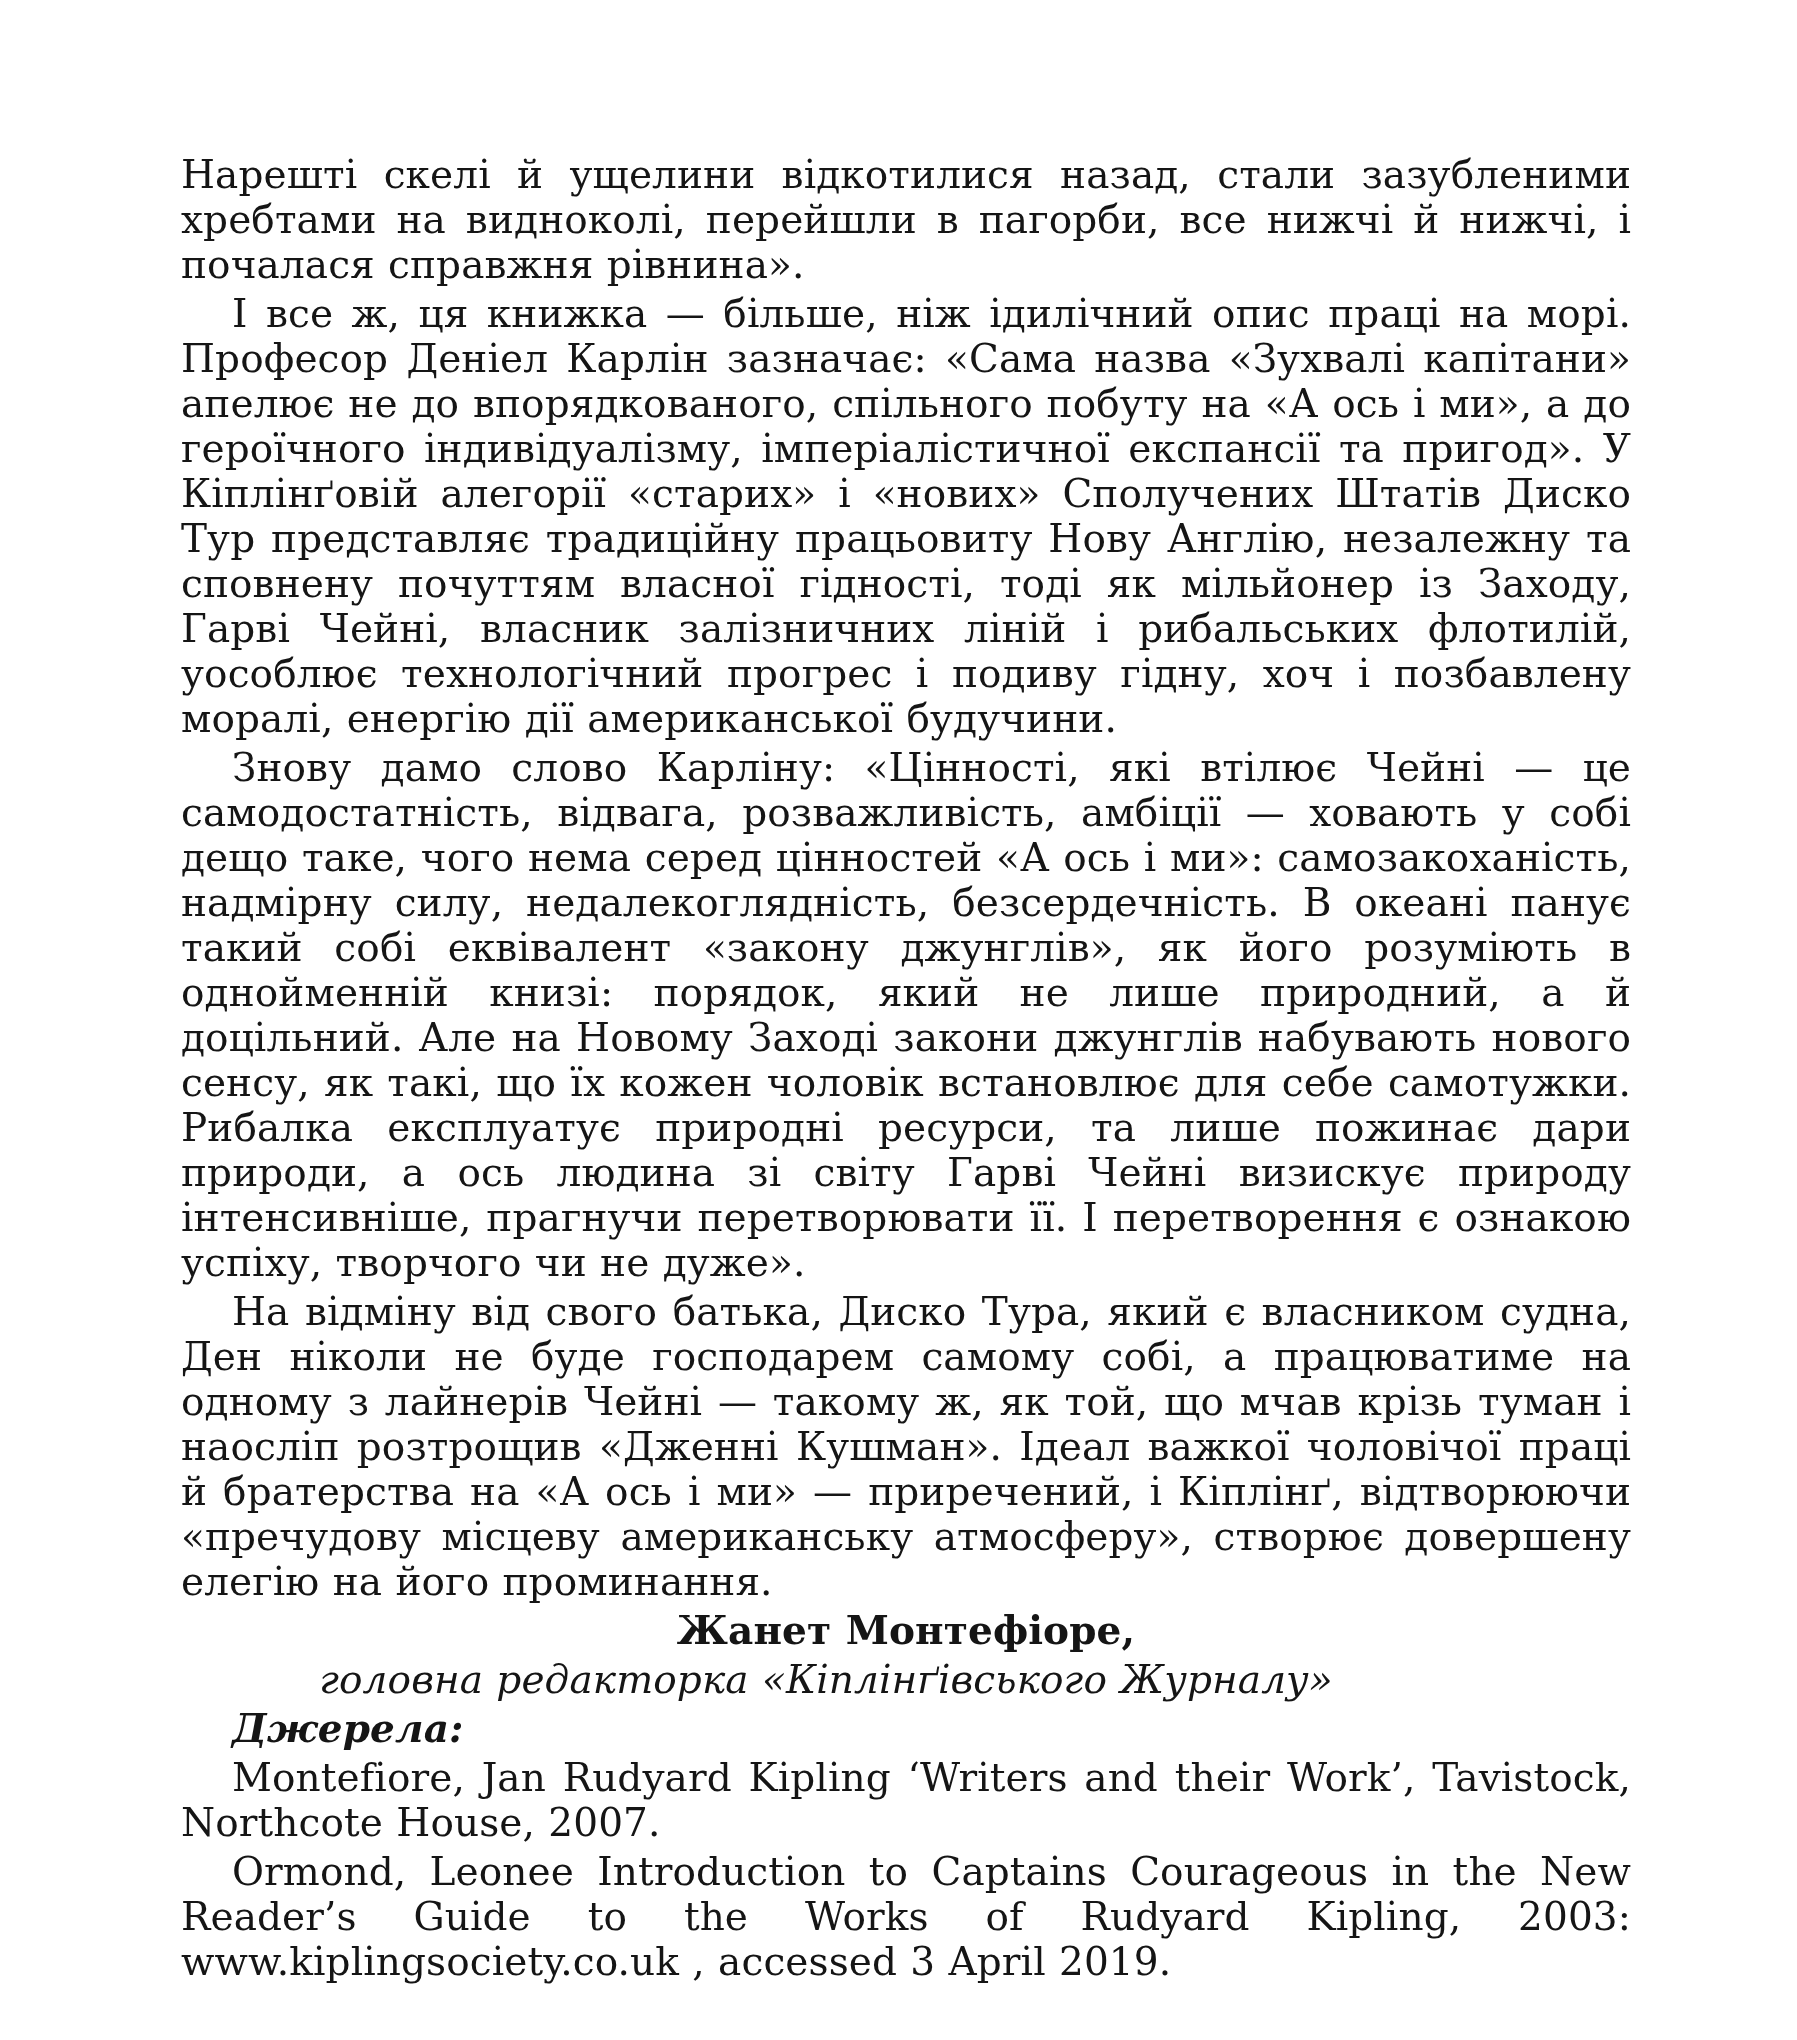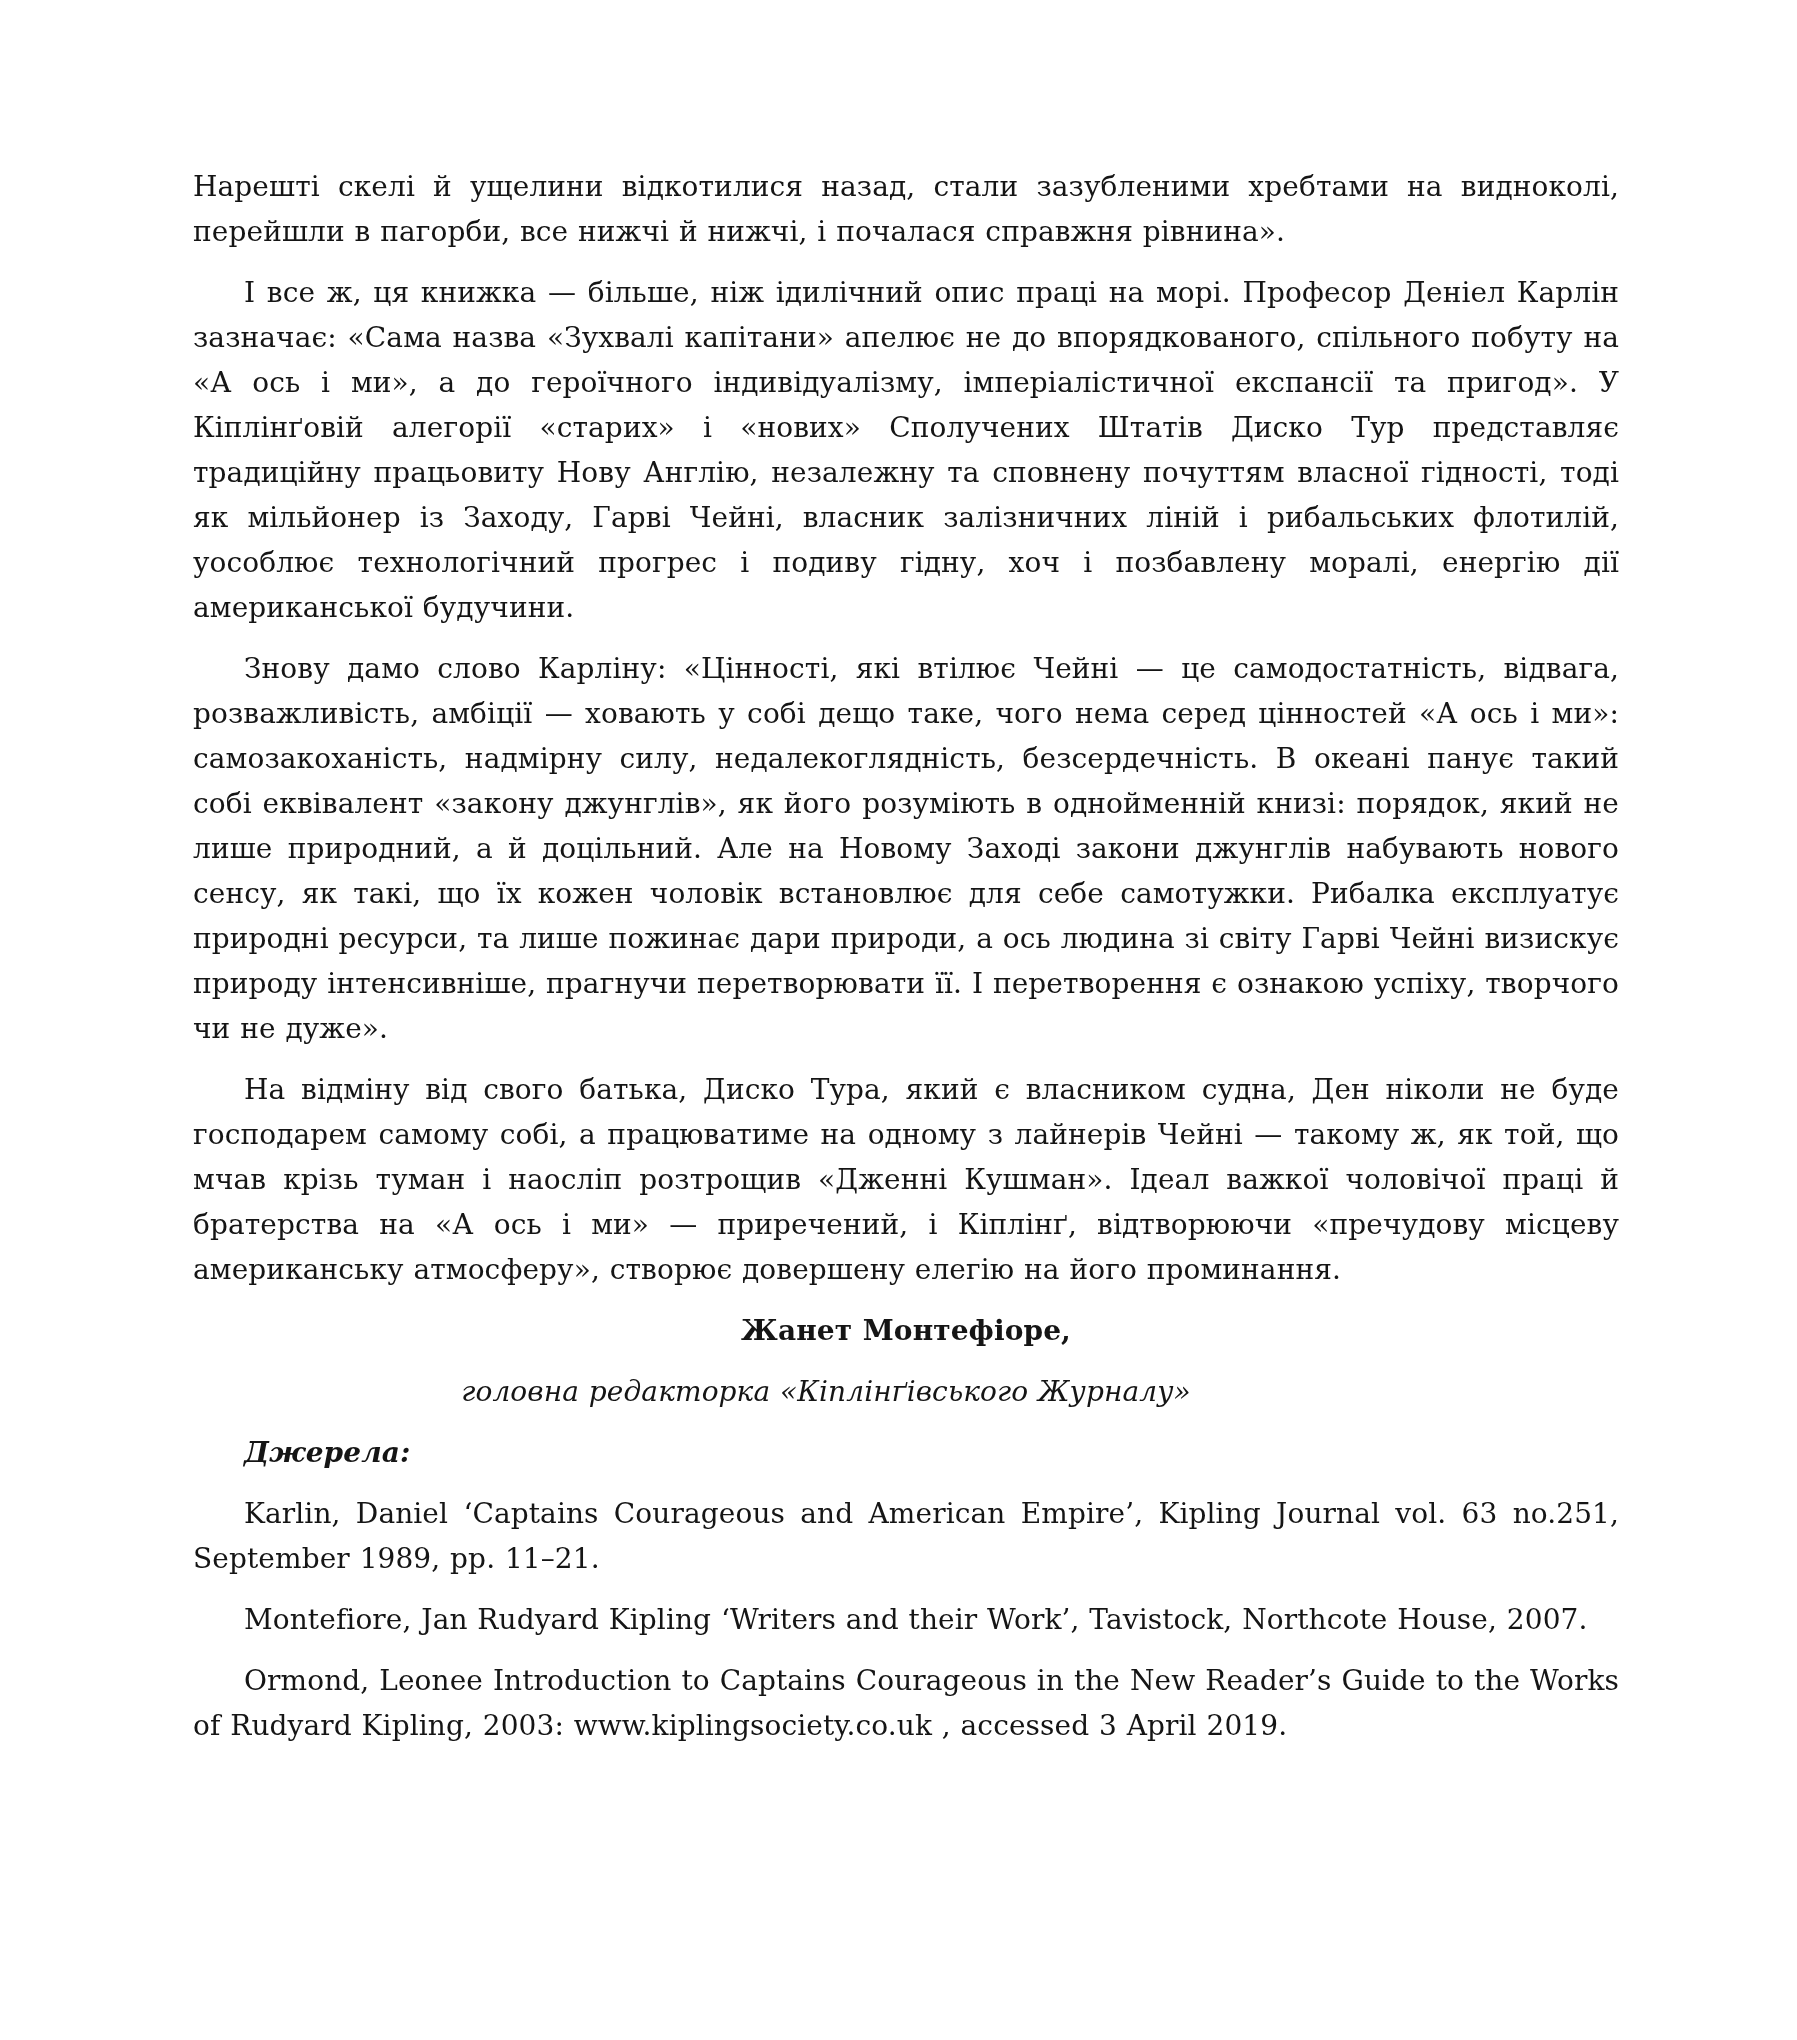--- a/index.html
+++ b/index.html
@@ -14,22 +14,22 @@
     font-family: "DejaVu Serif", "Liberation Serif", serif;
   }
   .page {
     box-sizing: border-box;
     width: 1798px;
     height: 2040px;
     padding: 148px 163px 82px 177px;
     overflow: hidden;
   }
   p {
-    margin: 16px;
-    font-size: 28px;
+    margin: 4px;
+    font-size: 39px;
     line-height: 45px;
     text-align: justify;
     text-indent: 51px;
     letter-spacing: 0.1px;
     word-spacing: 0.8px;
   }
   p.no-indent {
     text-indent: 0;
   }
   .sig-name {
@@ -64,21 +64,20 @@
   <p>Знову дамо слово Карліну: «Цінності, які втілює Чейні — це самодостатність, відвага, розважливість, амбіції — ховають у собі дещо таке, чого нема серед цінностей «А ось і ми»: самозакоханість, надмірну силу, недалекоглядність, безсердечність. В океані панує такий собі еквівалент «закону джунглів», як його розуміють в однойменній книзі: порядок, який не лише природний, а й доцільний. Але на Новому Заході закони джунглів набувають нового сенсу, як такі, що їх кожен чоловік встановлює для себе самотужки. Рибалка експлуатує природні ресурси, та лише пожинає дари природи, а ось людина зі світу Гарві Чейні визискує природу інтенсивніше, прагнучи перетворювати її. І перетворення є ознакою успіху, творчого чи не дуже».</p>
 
   <p>На відміну від свого батька, Диско Тура, який є власником судна, Ден ніколи не буде господарем самому собі, а працюватиме на одному з лайнерів Чейні — такому ж, як той, що мчав крізь туман і наосліп розтрощив «Дженні Кушман». Ідеал важкої чоловічої праці й братерства на «А ось і ми» — приречений, і Кіплінґ, відтворюючи «пречудову місцеву американську атмосферу», створює довершену елегію на його проминання.</p>
 
   <p class="sig-name">Жанет Монтефіоре,</p>
 
   <p class="sig-title">головна редакторка «Кіплінґівського Журналу»</p>
 
   <p class="sources-heading">Джерела:</p>
 
-  <p class="source-entry">Karlin, Daniel ‘Captains Courageous and American Empire’, Kipling Journal vol. 63 no.251, September 1989, pp. 11–21.</p>
 
 
 
 
   <p class="source-entry">Montefiore, Jan Rudyard Kipling ‘Writers and their Work’, Tavistock, Northcote House, 2007.</p>
 
   <p class="source-entry">Ormond, Leonee Introduction to Captains Courageous in the New Reader’s Guide to the Works of Rudyard Kipling, 2003: www.kiplingsociety.co.uk , accessed 3 April 2019.</p>
 
 </div>
 

